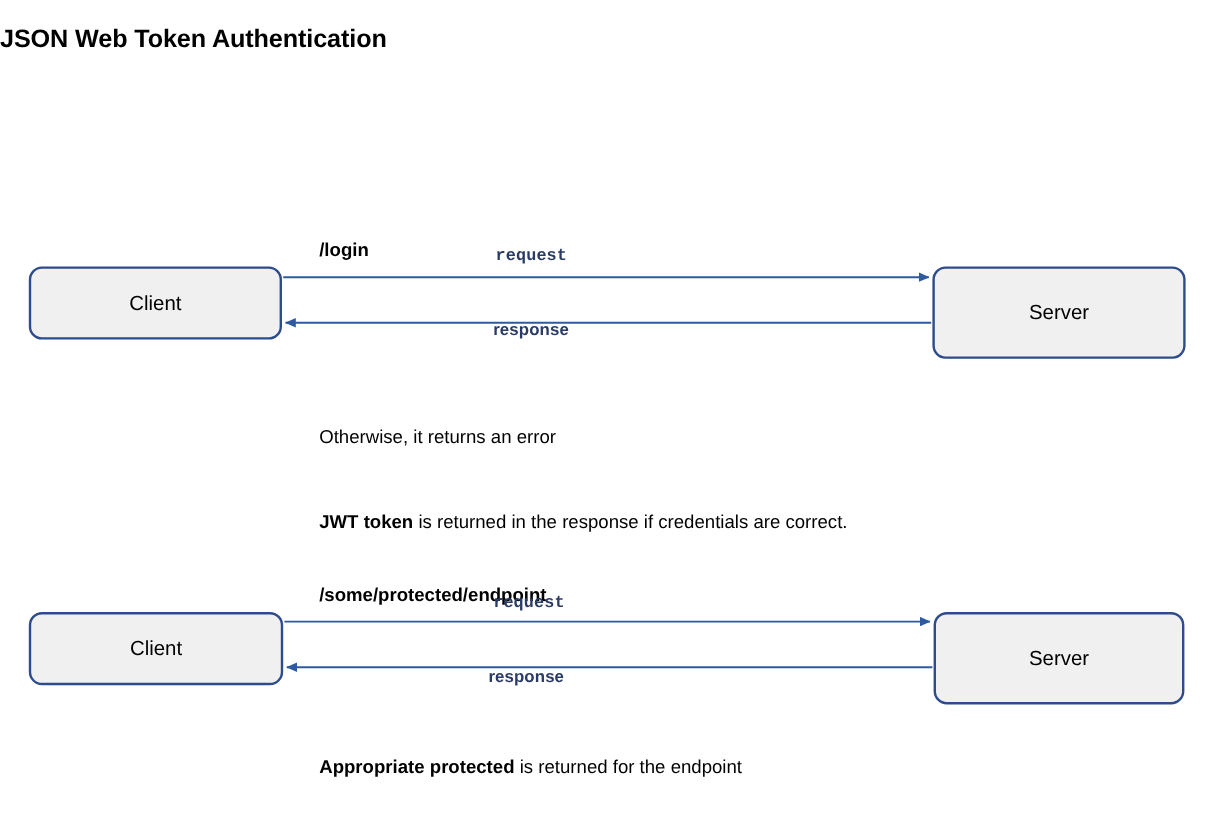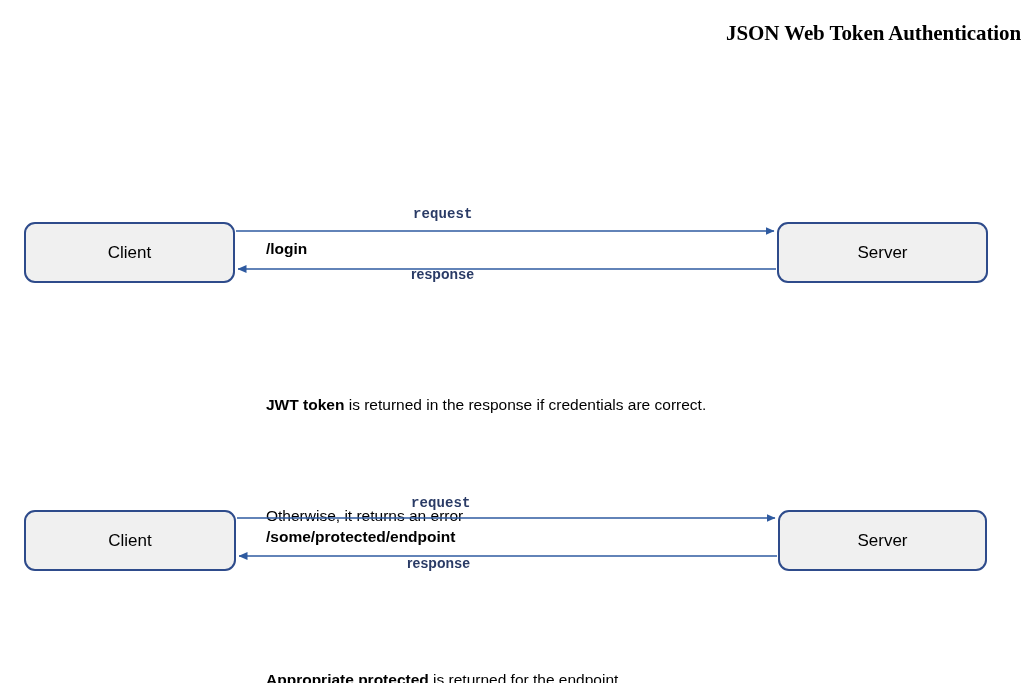--- a/index.html
+++ b/index.html
@@ -15,26 +15,25 @@
     font-family: "Liberation Sans", sans-serif;
     color: #000000;
   }
 
   
   .title {
     position: absolute;
     left: 0;
     top: 18px;
     width: 1021px;
-    text-align: right;
+    text-align: left;
     font-size: 21px;
     font-weight: bold;
     line-height: 30px;
     letter-spacing: -0.1px;
-    font-family: Liberation Serif, serif;
   }
   .title span { display: block; }
 
   
   .flow { position: absolute; left: 0; width: 1021px; }
   .flow-1 { top: 150px; }
   .flow-2 { top: 438px; }
 
   
   .note {
@@ -42,37 +41,37 @@
     left: 266px;
     font-size: 15.5px;
     line-height: 23.5px;
     white-space: pre;
     color: #000;
   }
   .note b { font-weight: bold; }
   .note-top { top: 0px; }
   .note-bottom-1 { top: 156px; }
   .note-bottom-2 { top: 143px; }
-  .note-line { display: block; margin-top: 40px; }
+  .note-line { display: block; }
 
   
   .node {
     position: absolute;
     box-sizing: border-box;
     background: #f0f0f0;
     border: 2.2px solid #2e4b8b;
     border-radius: 11px;
     display: flex;
     align-items: center;
     justify-content: center;
     font-size: 17px;
     color: #000;
   }
   .node-client { left: 24px; width: 211px; height: 61px; }
-  .node-server { left: 777px; width: 211px; height: 61px; }
+  .node-server { left: 777px; width: 211px; height: 77px; }
 
   .flow-1 .node { top: 72px; }
   .flow-2 .node { top: 72px; }
   .flow-2 .node-client { left: 24px; width: 212px; }
   .flow-2 .node-server { left: 778px; width: 209px; }
 
   
   .arrow-svg {
     position: absolute;
     left: 0;
@@ -125,22 +124,22 @@
   <div class="edge-label label-response">response</div>
 
   <div class="node node-client">
     <span>Client</span>
   </div>
   <div class="node node-server">
     <span>Server</span>
   </div>
 
   <div class="note note-bottom-1">
+    <span class="note-line">Otherwise, it returns an error</span>
     <span class="note-line"><b>JWT token</b><span> is returned in the response if credentials are correct.</span></span>
-    <span class="note-line">Otherwise, it returns an error</span>
   </div>
 </div>
 
 <div class="flow flow-2">
 
   <div class="note note-top">
     <span class="note-line"><b>/some/protected/endpoint</b></span>
   </div>
 
   <svg class="arrow-svg" viewBox="0 0 1021 200">

